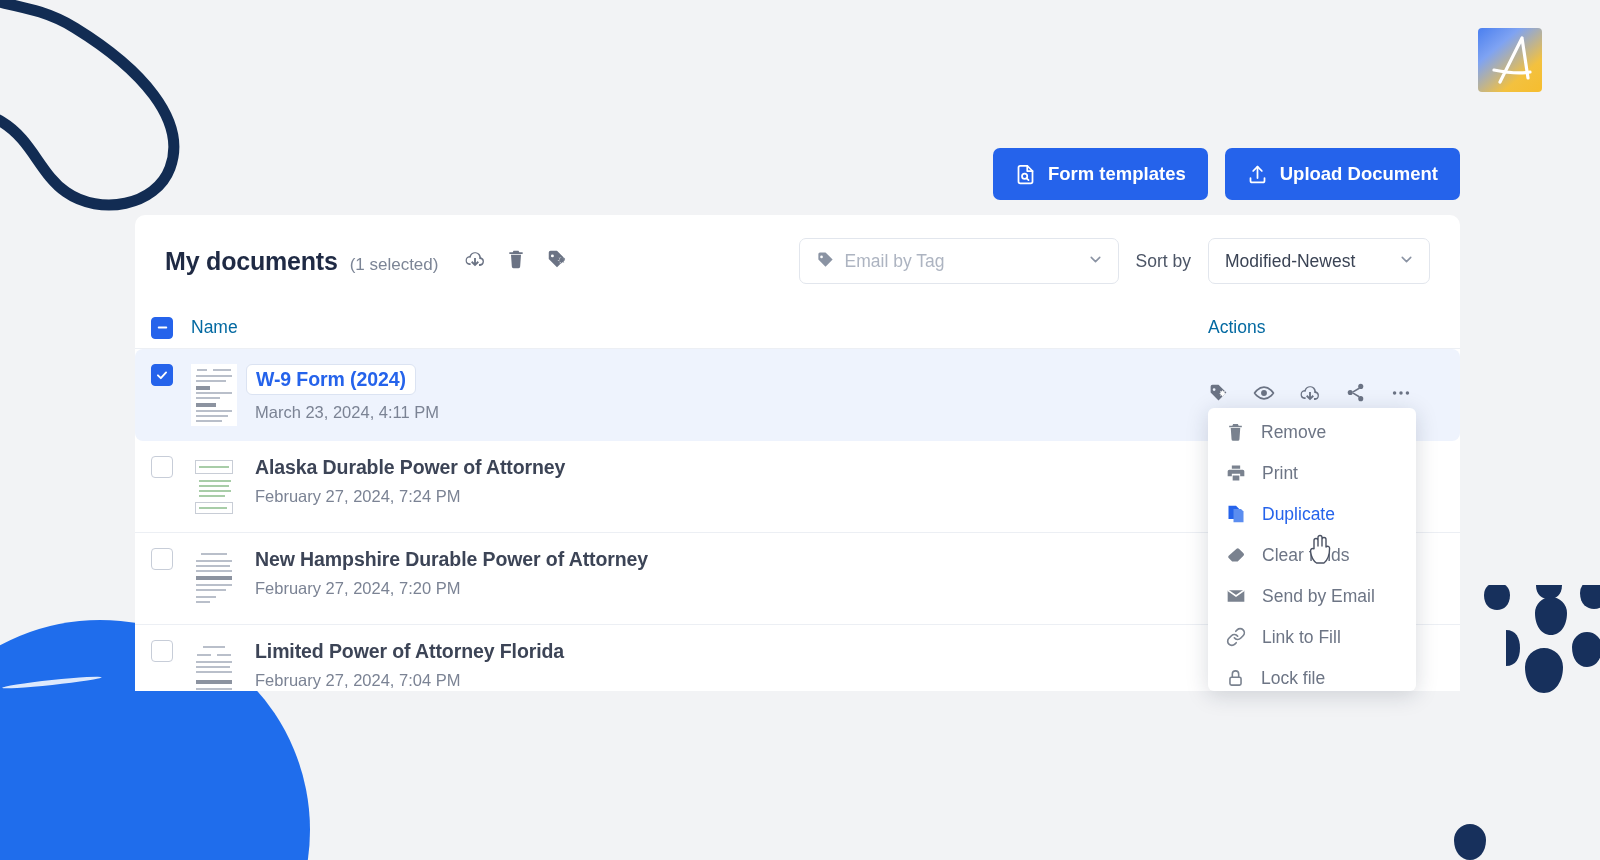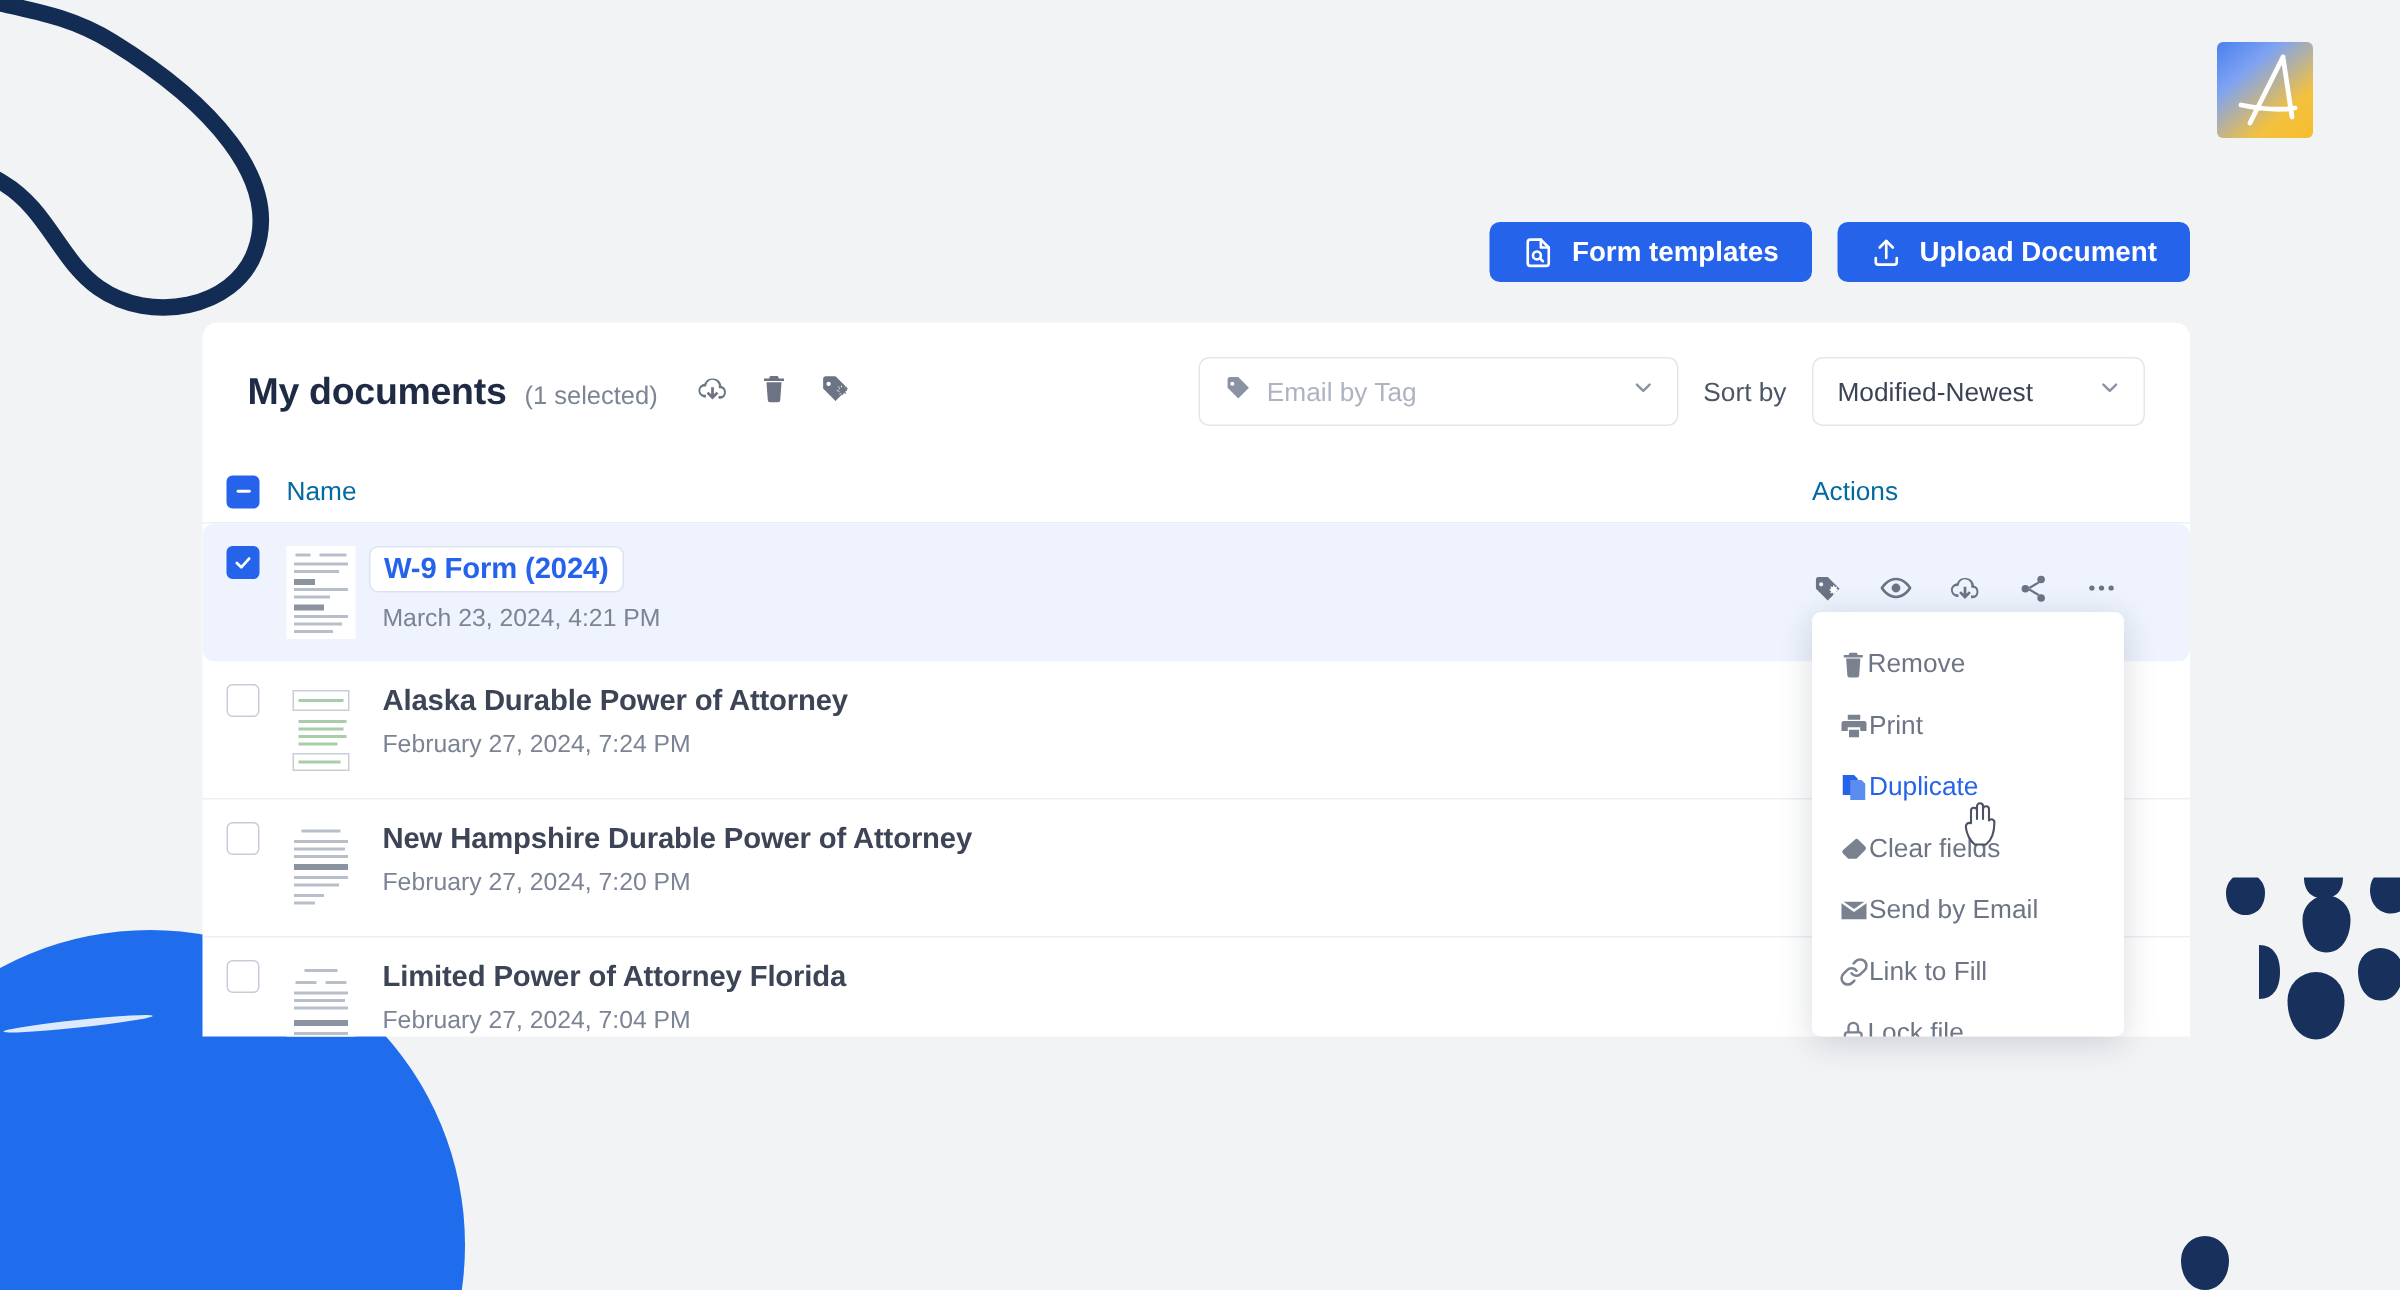--- a/index.html
+++ b/index.html
@@ -48,21 +48,21 @@
     align-items: center;
   }
   .primary-btn {
     display: flex;
     align-items: center;
     gap: 12px;
     background: #2563eb;
     color: #ffffff;
     border: none;
     border-radius: 7px;
-    height: 40px;
+    height: 52px;
     padding: 0 22px;
     font-size: 18.5px;
     font-weight: bold;
     font-family: "Liberation Sans", sans-serif;
     cursor: pointer;
     white-space: nowrap;
   }
   .primary-btn svg { display: block; flex: none; }
 
   
@@ -206,21 +206,22 @@
     width: 208px;
     background: #ffffff;
     border-radius: 6px;
     box-shadow: 0 4px 22px rgba(25,35,60,.17);
     padding: 14px 0 0 0;
     height: 283px;
     overflow: hidden;
   }
   .menu-item {
     display: flex;
-    align-items: center;
+    align-items: flex-start;
+    gap: 16px;
     height: 41px;
     padding: 0 18px;
     cursor: pointer;
   }
   .menu-item .mlabel { font-size: 17.5px; color: #6d7585; white-space: nowrap; }
   .menu-item.active .mlabel { color: #2563eb; }
   .menu-item svg { flex: none; display: block; }
 
   
   #app-logo {
@@ -384,21 +385,21 @@
         <i class="bar" style="top:22px;left:5px;width:14px;position:absolute;height:4px"></i>
         <i style="top:28px;width:36px"></i>
           <i style="top:33px;width:24px"></i>
         <i class="bar" style="top:39px;left:5px;width:20px;position:absolute;height:4px"></i>
         <i style="top:46px;width:36px"></i>
           <i style="top:51px;width:32px"></i>
           <i style="top:56px;width:26px"></i>
       </span>
       <span class="doc-text">
         <span class="doc-name editable">W-9 Form (2024)</span>
-        <div class="doc-date">March 23, 2024, 4:21 PM</div>
+        <div class="doc-date">March 23, 2024, 4:11 PM</div>
       </span>
     </div>
     <div class="row-actions">
       <span class="row-icon">
         <svg width="21" height="21" viewBox="0 0 24 24" fill="#6b7384">
           <path d="M3 5a2 2 0 0 1 2-2h7l9 9-9 9-9-9zM7 7a1.6 1.6 0 1 0 0 3.2A1.6 1.6 0 0 0 7 7z"></path>
           <path d="M16.6 9l.9 1.8 1.9-.7-.8 1.9 1.8.9-1.8.9.8 1.9-1.9-.7-.9 1.8-.9-1.8-1.9.7.8-1.9-1.8-.9 1.8-.9-.8-1.9 1.9.7z" fill="#fff"></path>
         </svg>
       </span>
       <span class="row-icon">

